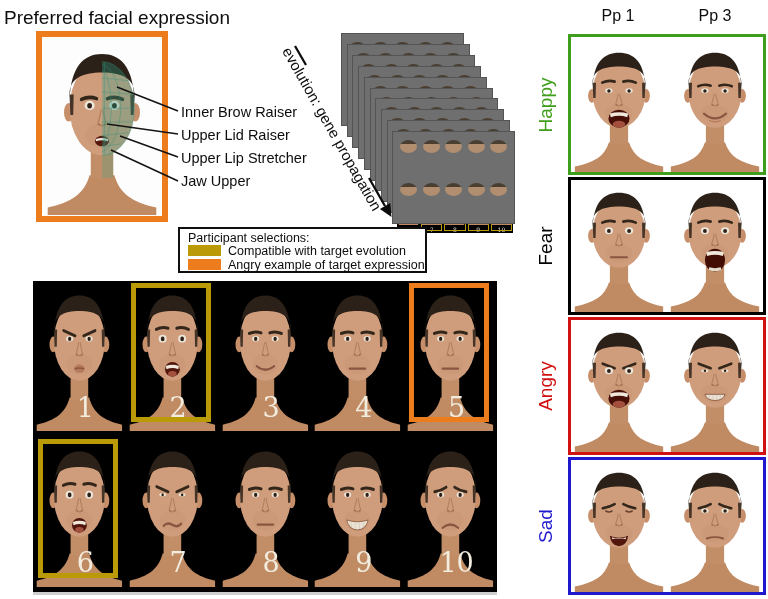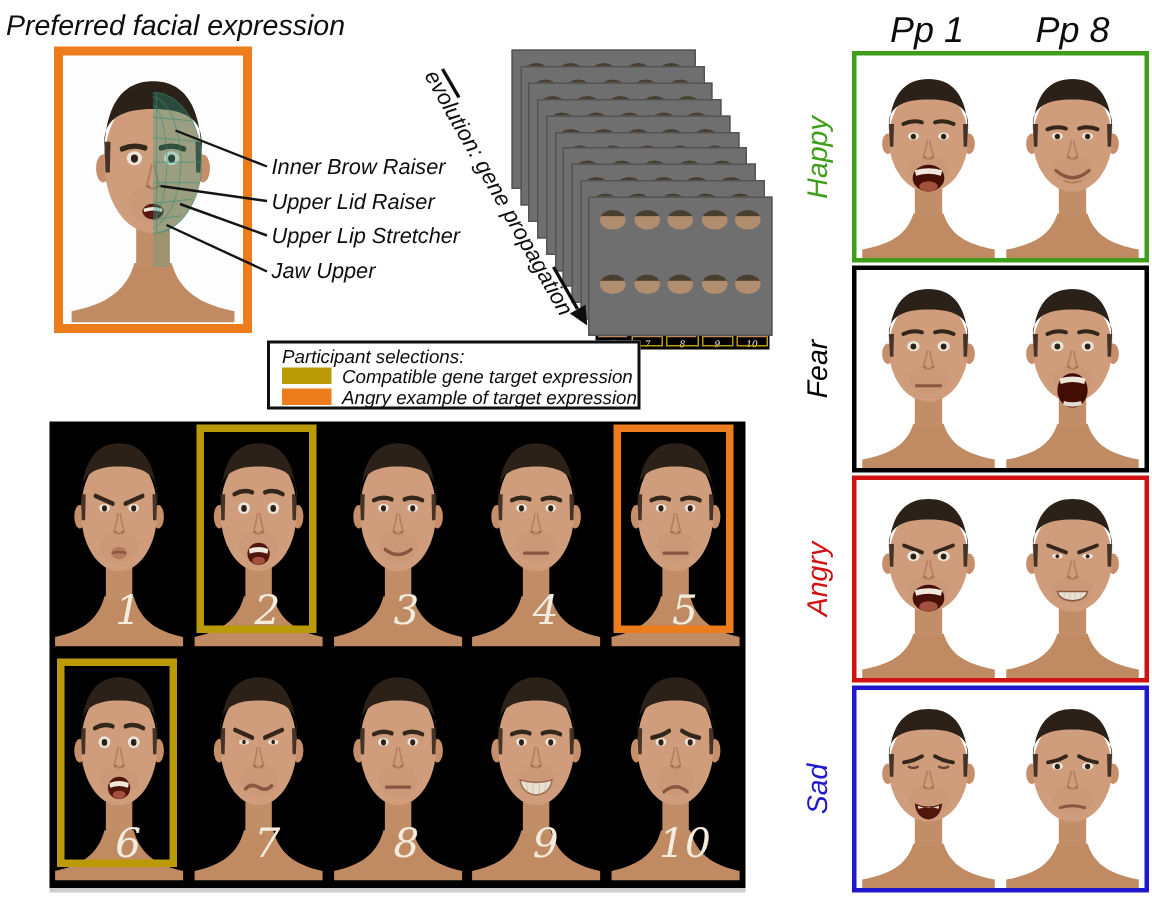--- a/index.html
+++ b/index.html
@@ -1,17 +1,17 @@
 <!DOCTYPE html>
 <html><head>
 <meta charset="utf-8">
 <style>
   html,body{margin:0;padding:0;background:#fff}
   #fig{position:relative;width:768px;height:599px;background:#fff;overflow:hidden;
-       font-family:"Liberation Sans",sans-serif;color:#0d0d0d;font-style:italic;}
+       font-family:"Liberation Sans",sans-serif;color:#0d0d0d;}
   .abs{position:absolute;}
   .nowrap{white-space:nowrap;}
 
   
   #preferred-title{left:4px;top:7px;font-size:19px;}
   #preferred-box{left:36px;top:31px;width:132px;height:191px;border:6px solid #ec7c1c;
                  box-sizing:border-box;background:#fdfdfd;overflow:hidden;}
   #preferred-face svg{width:118px;height:178px;display:block;margin:0 auto;}
   #bs-count{left:170px;top:72px;font-size:20px;}
   .bs-label{left:181px;font-size:14.5px;}
@@ -43,21 +43,21 @@
   #single-trial-panel{left:33px;top:281px;width:464px;height:311px;background:#000;}
   #panel-shadow{left:33px;top:592px;width:464px;height:3px;background:#cecece;}
   .st-cell{position:absolute;width:92.8px;height:155.5px;overflow:hidden;}
   .st-face svg{width:92.8px;height:150px;display:block;}
   .st-num{position:absolute;bottom:14px;left:6px;width:100%;text-align:center;
           color:#f2ecdf;font-family:"DejaVu Serif",serif;font-size:27px;}
   .st-sel{position:absolute;left:5px;top:2px;width:80px;height:139px;border:5px solid;
           box-sizing:border-box;}
 
   
-  .pp-header{top:7px;width:96px;text-align:center;font-size:24px;}
+  .pp-header{top:7px;width:96px;text-align:center;font-size:16px;}
   .result-box{position:absolute;left:568px;width:198px;border:3px solid;
               box-sizing:border-box;background:#fff;display:flex;
               justify-content:center;align-items:flex-end;overflow:hidden;}
   .res-face svg{width:96px;height:132px;display:block;}
   .rowlabel{position:absolute;left:481px;width:130px;height:22px;text-align:center;
             font-size:19px;transform:rotate(-90deg);}
 
   #fig-lines{position:absolute;left:0;top:0;z-index:25;pointer-events:none;}
 </style>
 </head>
@@ -515,21 +515,21 @@
     <g stroke="#0d0d0d" stroke-width="2.3">
       <line x1="295" y1="46" x2="306" y2="65"></line>
       <line x1="369" y1="178" x2="385" y2="206"></line>
     </g>
     <polygon points="391.5,217 390.3,203.1 379.9,209.0" fill="#0d0d0d"></polygon>
   </svg>
 
   <div class="abs" id="legend-box">
     <div class="abs legend-title nowrap">Participant selections:</div>
     <div class="abs legend-swatch" style="top: 16px; background: rgb(187, 154, 8);"></div>
-    <div class="abs legend-label nowrap" style="top:14.5px">Compatible gene target expression</div>
+    <div class="abs legend-label nowrap" style="top:14.5px">Compatible with target evolution</div>
     <div class="abs legend-swatch" style="top: 30px; background: rgb(236, 124, 28);"></div>
     <div class="abs legend-label nowrap" style="top:28.5px">Angry example of target expression</div>
   </div>
 
   <div class="abs" id="single-trial-panel">
       <div class="st-cell" style="left: 0px; top: 0px;">
         <div class="st-face">
           <svg viewBox="0 0 100 130" preserveAspectRatio="none" xmlns="http://www.w3.org/2000/svg">
     <path d="M4,130 L4,124.5 C24,121 35,114.5 39.5,101 L60.5,101 C65,114.5 76,121 96,124.5 L96,130 Z" fill="#c08a62"></path>
     <path d="M40.5,78 L40.5,103 L59.5,103 L59.5,78 Z" fill="#c28e67"></path>
@@ -794,21 +794,21 @@
             <ellipse cx="52.5" cy="63.9" rx="1" ry="0.6" fill="#9c6b49"></ellipse>
             <path d="M41.5,78.8 Q50,72.8 58.5,78.8" stroke="#8a5641" stroke-width="2" fill="none" stroke-linecap="round"></path>
           </svg>
         </div>
               <div class="st-num">10</div>
       </div>
     </div>
   <div class="abs" id="panel-shadow"></div>
 
   <div class="abs pp-header" style="left:570px">Pp 1</div>
-  <div class="abs pp-header" style="left:667px">Pp 8</div>
+  <div class="abs pp-header" style="left:667px">Pp 3</div>
 
   <div class="result-box" style="top: 34px; height: 141px; border-color: rgb(63, 158, 27);">
       <div class="res-face">
         <svg viewBox="0 0 100 130" preserveAspectRatio="none" xmlns="http://www.w3.org/2000/svg">
     <path d="M4,130 L4,124.5 C24,121 35,114.5 39.5,101 L60.5,101 C65,114.5 76,121 96,124.5 L96,130 Z" fill="#c08a62"></path>
     <path d="M40.5,78 L40.5,103 L59.5,103 L59.5,78 Z" fill="#c28e67"></path>
     <ellipse cx="21.8" cy="55" rx="4" ry="6.8" fill="#c68f69"></ellipse>
     <ellipse cx="78.2" cy="55" rx="4" ry="6.8" fill="#c68f69"></ellipse>
     <ellipse cx="50" cy="52" rx="27.5" ry="34.5" fill="#cf9d7c"></ellipse>
     <ellipse cx="50" cy="72" rx="14" ry="9" fill="#bd8660" opacity="0.16"></ellipse>

